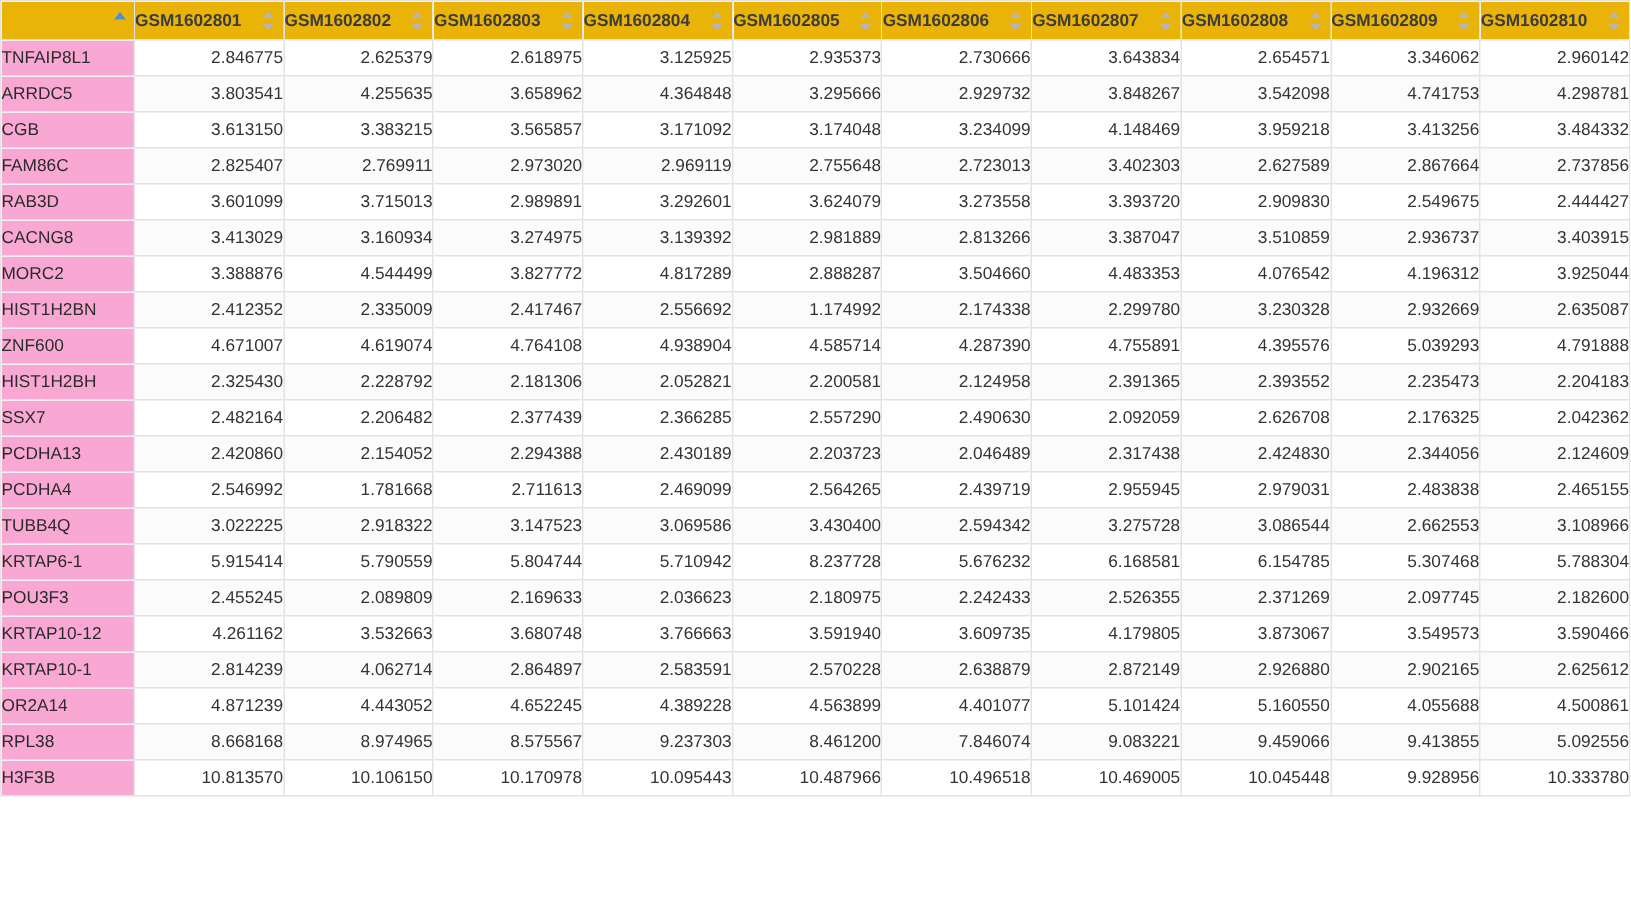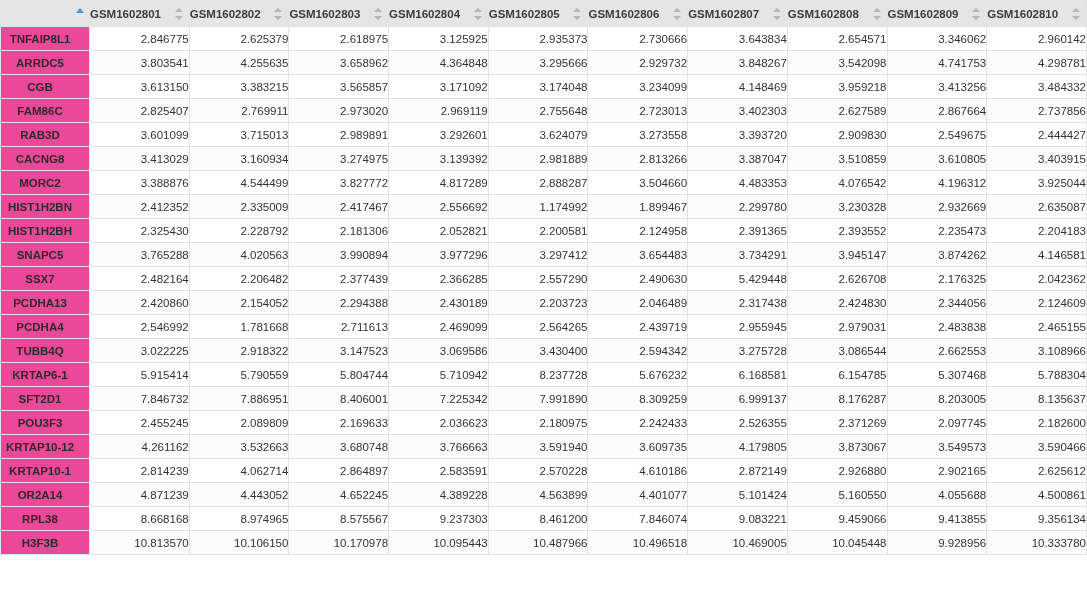--- a/index.html
+++ b/index.html
@@ -22,21 +22,21 @@
     font-size: 11.5px;
     color: #333333;
   }
   table.gene-table th,
   table.gene-table td {
     border: 1px solid #e3e3e3;
     padding: 0;
     margin: 0;
   }
   thead th {
-    background: #e5e5e5;
+    background: #eab308;
     font-weight: bold;
     font-size: 11.5px;
     color: #3c3c3c;
     height: 25px;
     vertical-align: middle;
     position: relative;
     border-bottom: 1px solid #d5d5d5;
     border-top: 1px solid #ffffff;
     padding: 0 16px 0 6px;
     text-align: left;
@@ -90,23 +90,23 @@
     vertical-align: middle;
     font-size: 11.5px;
     padding: 0 7px 0 6px;
     white-space: nowrap;
     overflow: hidden;
     text-align: right;
     background: #ffffff;
     color: #333333;
   }
   tbody td.row-header {
-    background: #ec4899;
-    font-weight: bold;
-    text-align: center;
+    background: #f9a8d4;
+    font-weight: normal;
+    text-align: left;
     color: #2b2b2b;
     padding-right: 10px;
     width: 88px;
   }
   tbody tr:nth-child(even) td:not(.row-header) {
     background: #fbfbfb;
   }
 </style>
 </head>
 <body>
@@ -260,21 +260,21 @@
         <tr>
           <td class="row-header">CACNG8</td>
           <td>3.413029</td>
           <td>3.160934</td>
           <td>3.274975</td>
           <td>3.139392</td>
           <td>2.981889</td>
           <td>2.813266</td>
           <td>3.387047</td>
           <td>3.510859</td>
-          <td>3.610805</td>
+          <td>2.936737</td>
           <td>3.403915</td>
         </tr>
         <tr>
           <td class="row-header">MORC2</td>
           <td>3.388876</td>
           <td>4.544499</td>
           <td>3.827772</td>
           <td>4.817289</td>
           <td>2.888287</td>
           <td>3.504660</td>
@@ -283,61 +283,61 @@
           <td>4.196312</td>
           <td>3.925044</td>
         </tr>
         <tr>
           <td class="row-header">HIST1H2BN</td>
           <td>2.412352</td>
           <td>2.335009</td>
           <td>2.417467</td>
           <td>2.556692</td>
           <td>1.174992</td>
-          <td>1.899467</td>
+          <td>2.174338</td>
           <td>2.299780</td>
           <td>3.230328</td>
           <td>2.932669</td>
           <td>2.635087</td>
+        </tr>
+        <tr>
+          <td class="row-header">ZNF600</td>
+          <td>4.671007</td>
+          <td>4.619074</td>
+          <td>4.764108</td>
+          <td>4.938904</td>
+          <td>4.585714</td>
+          <td>4.287390</td>
+          <td>4.755891</td>
+          <td>4.395576</td>
+          <td>5.039293</td>
+          <td>4.791888</td>
         </tr>
         <tr>
           <td class="row-header">HIST1H2BH</td>
           <td>2.325430</td>
           <td>2.228792</td>
           <td>2.181306</td>
           <td>2.052821</td>
           <td>2.200581</td>
           <td>2.124958</td>
           <td>2.391365</td>
           <td>2.393552</td>
           <td>2.235473</td>
           <td>2.204183</td>
         </tr>
         <tr>
-          <td class="row-header">SNAPC5</td>
-          <td>3.765288</td>
-          <td>4.020563</td>
-          <td>3.990894</td>
-          <td>3.977296</td>
-          <td>3.297412</td>
-          <td>3.654483</td>
-          <td>3.734291</td>
-          <td>3.945147</td>
-          <td>3.874262</td>
-          <td>4.146581</td>
-        </tr>
-        <tr>
           <td class="row-header">SSX7</td>
           <td>2.482164</td>
           <td>2.206482</td>
           <td>2.377439</td>
           <td>2.366285</td>
           <td>2.557290</td>
           <td>2.490630</td>
-          <td>5.429448</td>
+          <td>2.092059</td>
           <td>2.626708</td>
           <td>2.176325</td>
           <td>2.042362</td>
         </tr>
         <tr>
           <td class="row-header">PCDHA13</td>
           <td>2.420860</td>
           <td>2.154052</td>
           <td>2.294388</td>
           <td>2.430189</td>
@@ -381,33 +381,20 @@
           <td>5.804744</td>
           <td>5.710942</td>
           <td>8.237728</td>
           <td>5.676232</td>
           <td>6.168581</td>
           <td>6.154785</td>
           <td>5.307468</td>
           <td>5.788304</td>
         </tr>
         <tr>
-          <td class="row-header">SFT2D1</td>
-          <td>7.846732</td>
-          <td>7.886951</td>
-          <td>8.406001</td>
-          <td>7.225342</td>
-          <td>7.991890</td>
-          <td>8.309259</td>
-          <td>6.999137</td>
-          <td>8.176287</td>
-          <td>8.203005</td>
-          <td>8.135637</td>
-        </tr>
-        <tr>
           <td class="row-header">POU3F3</td>
           <td>2.455245</td>
           <td>2.089809</td>
           <td>2.169633</td>
           <td>2.036623</td>
           <td>2.180975</td>
           <td>2.242433</td>
           <td>2.526355</td>
           <td>2.371269</td>
           <td>2.097745</td>
@@ -426,21 +413,21 @@
           <td>3.549573</td>
           <td>3.590466</td>
         </tr>
         <tr>
           <td class="row-header">KRTAP10-1</td>
           <td>2.814239</td>
           <td>4.062714</td>
           <td>2.864897</td>
           <td>2.583591</td>
           <td>2.570228</td>
-          <td>4.610186</td>
+          <td>2.638879</td>
           <td>2.872149</td>
           <td>2.926880</td>
           <td>2.902165</td>
           <td>2.625612</td>
         </tr>
         <tr>
           <td class="row-header">OR2A14</td>
           <td>4.871239</td>
           <td>4.443052</td>
           <td>4.652245</td>
@@ -456,21 +443,21 @@
           <td class="row-header">RPL38</td>
           <td>8.668168</td>
           <td>8.974965</td>
           <td>8.575567</td>
           <td>9.237303</td>
           <td>8.461200</td>
           <td>7.846074</td>
           <td>9.083221</td>
           <td>9.459066</td>
           <td>9.413855</td>
-          <td>9.356134</td>
+          <td>5.092556</td>
         </tr>
         <tr>
           <td class="row-header">H3F3B</td>
           <td>10.813570</td>
           <td>10.106150</td>
           <td>10.170978</td>
           <td>10.095443</td>
           <td>10.487966</td>
           <td>10.496518</td>
           <td>10.469005</td>

